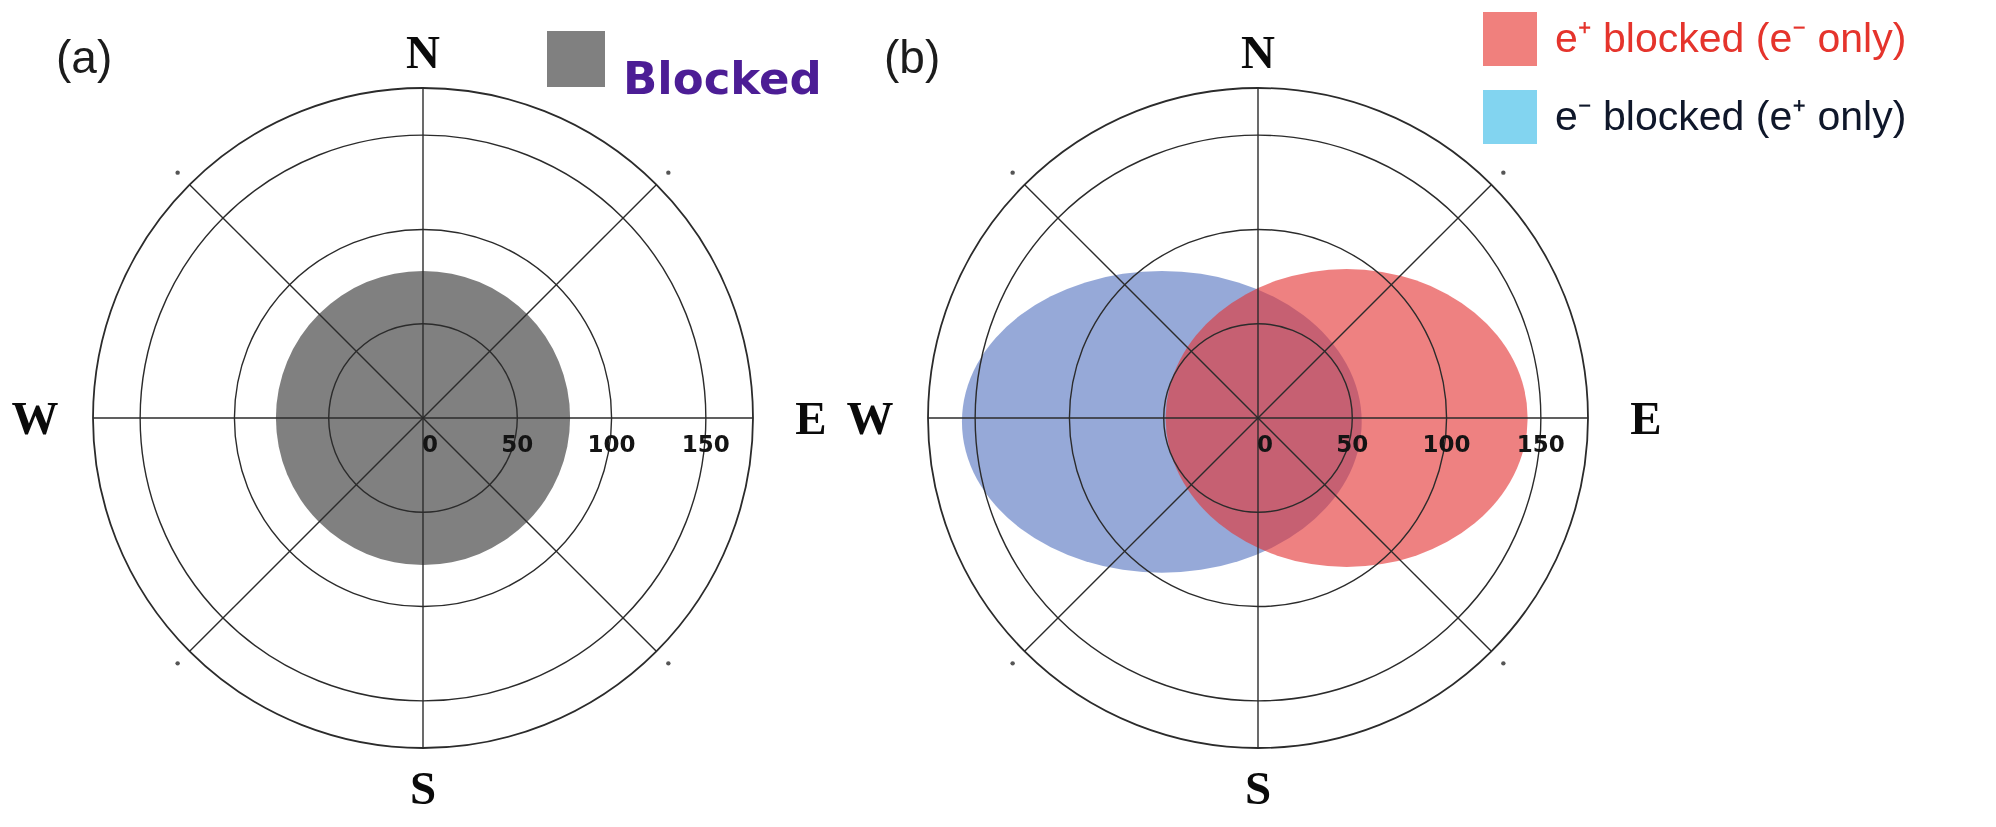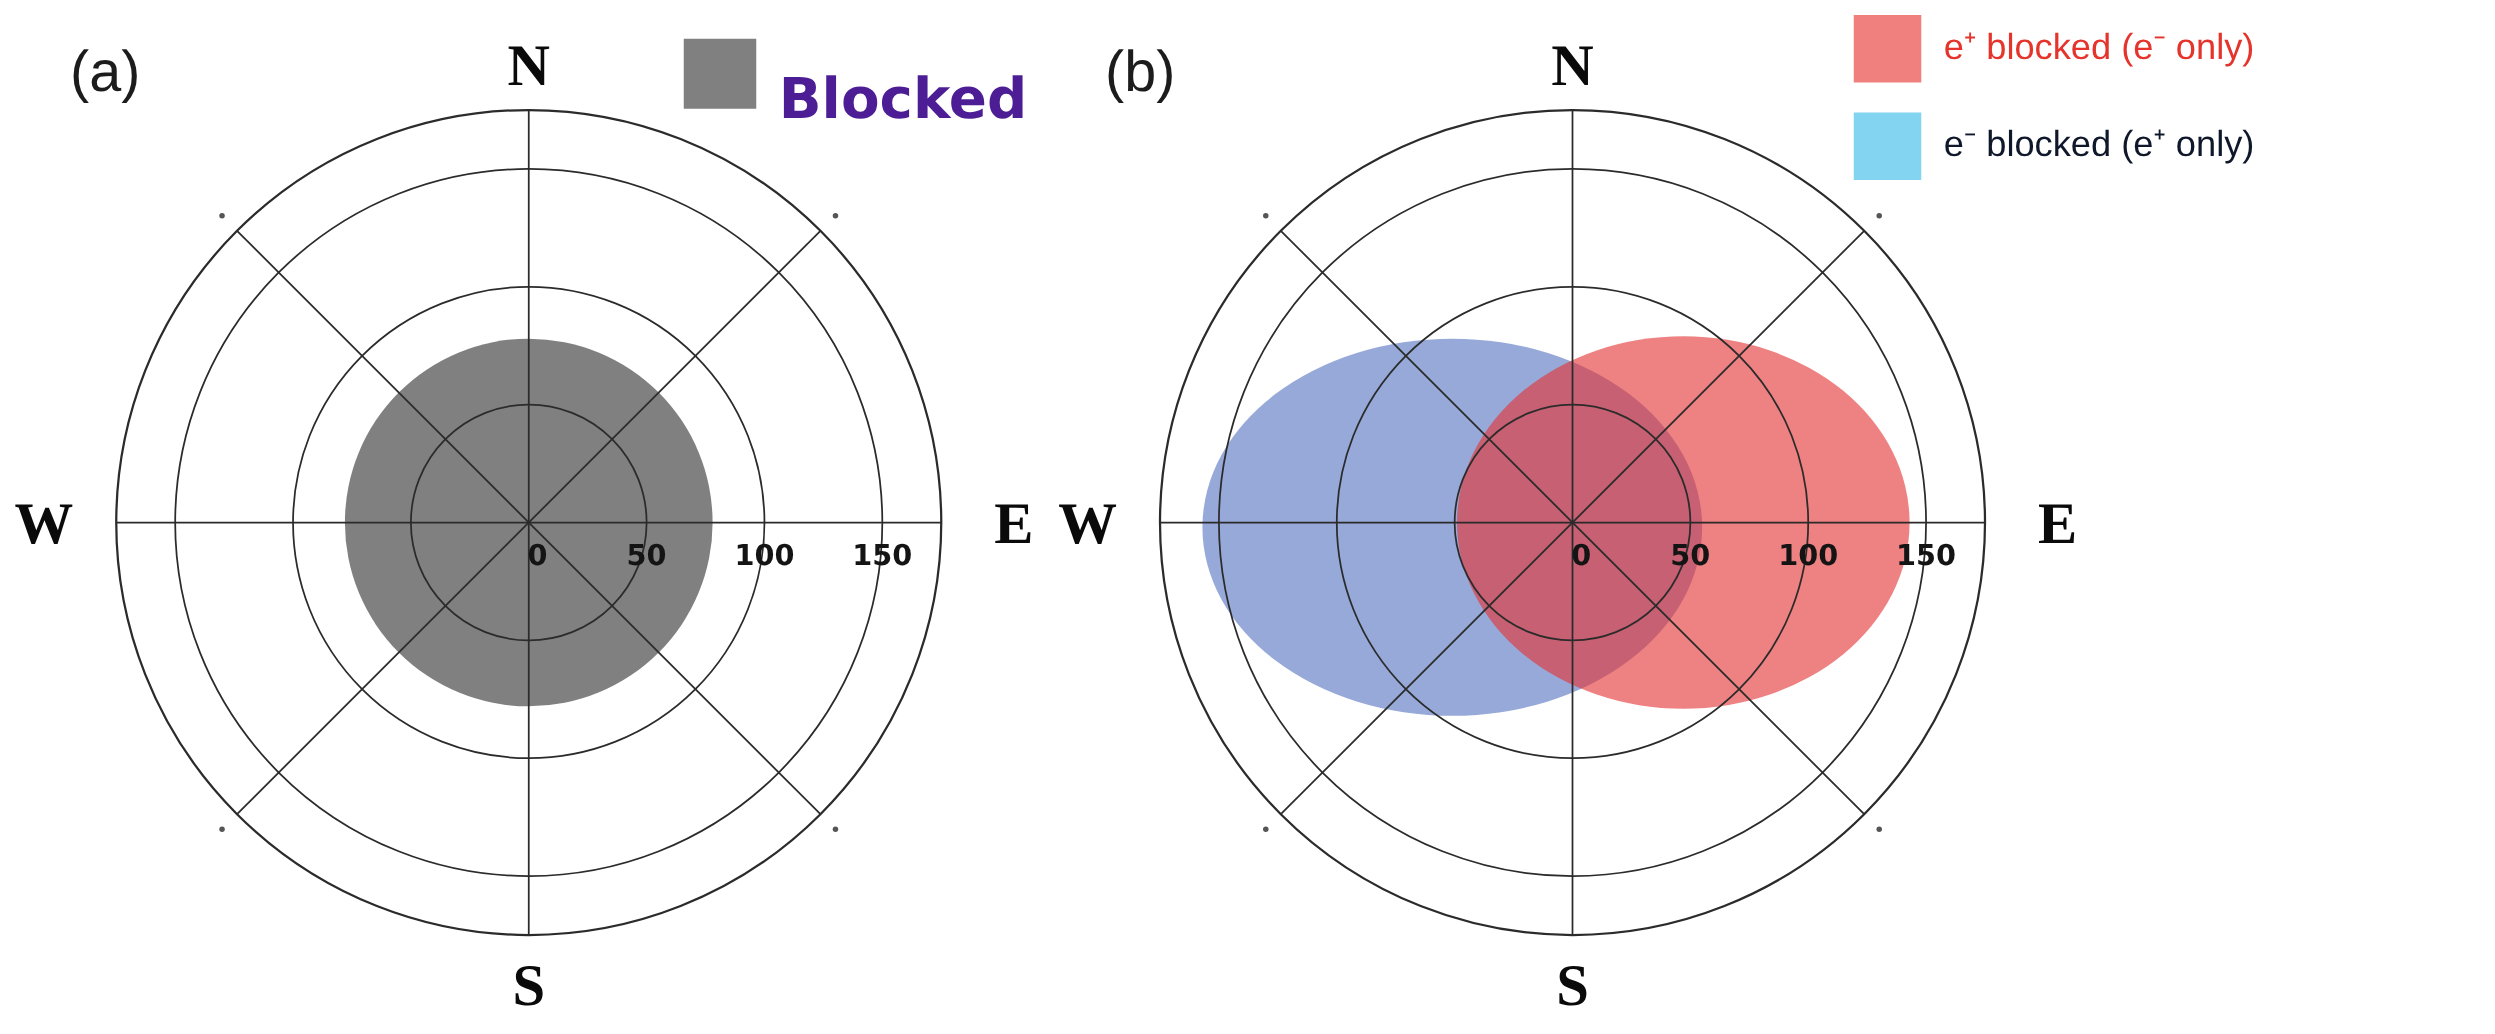--- a/index.html
+++ b/index.html
@@ -39,21 +39,21 @@
   .legend-row {
     display: flex;
     align-items: center;
     column-gap: 18px;
   }
   .legend-swatch { flex: 0 0 auto; }
   #legend-a .legend-swatch { width: 58px; height: 56px; }
   #legend-b .legend-swatch { width: 54px; height: 54px; }
   .legend-label {
     font-family: "Liberation Sans", sans-serif;
-    font-size: 29px;
+    font-size: 41px;
     line-height: 1.1;
     white-space: nowrap;
   }
   .legend-label.bold {
     font-family: "DejaVu Sans", sans-serif;
     font-weight: bold;
     font-size: 45px;
   }
 </style>
 </head>

